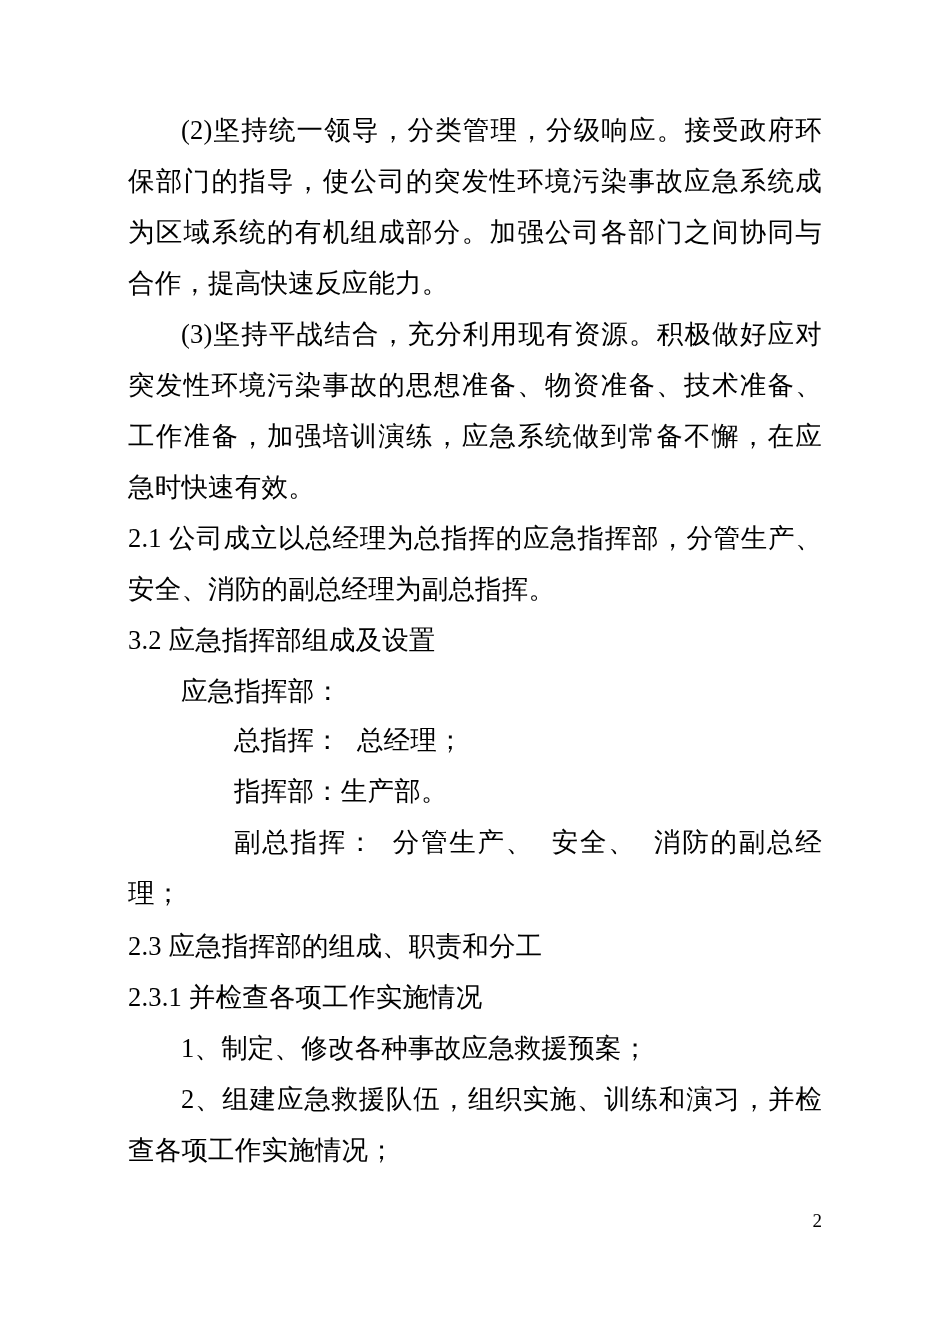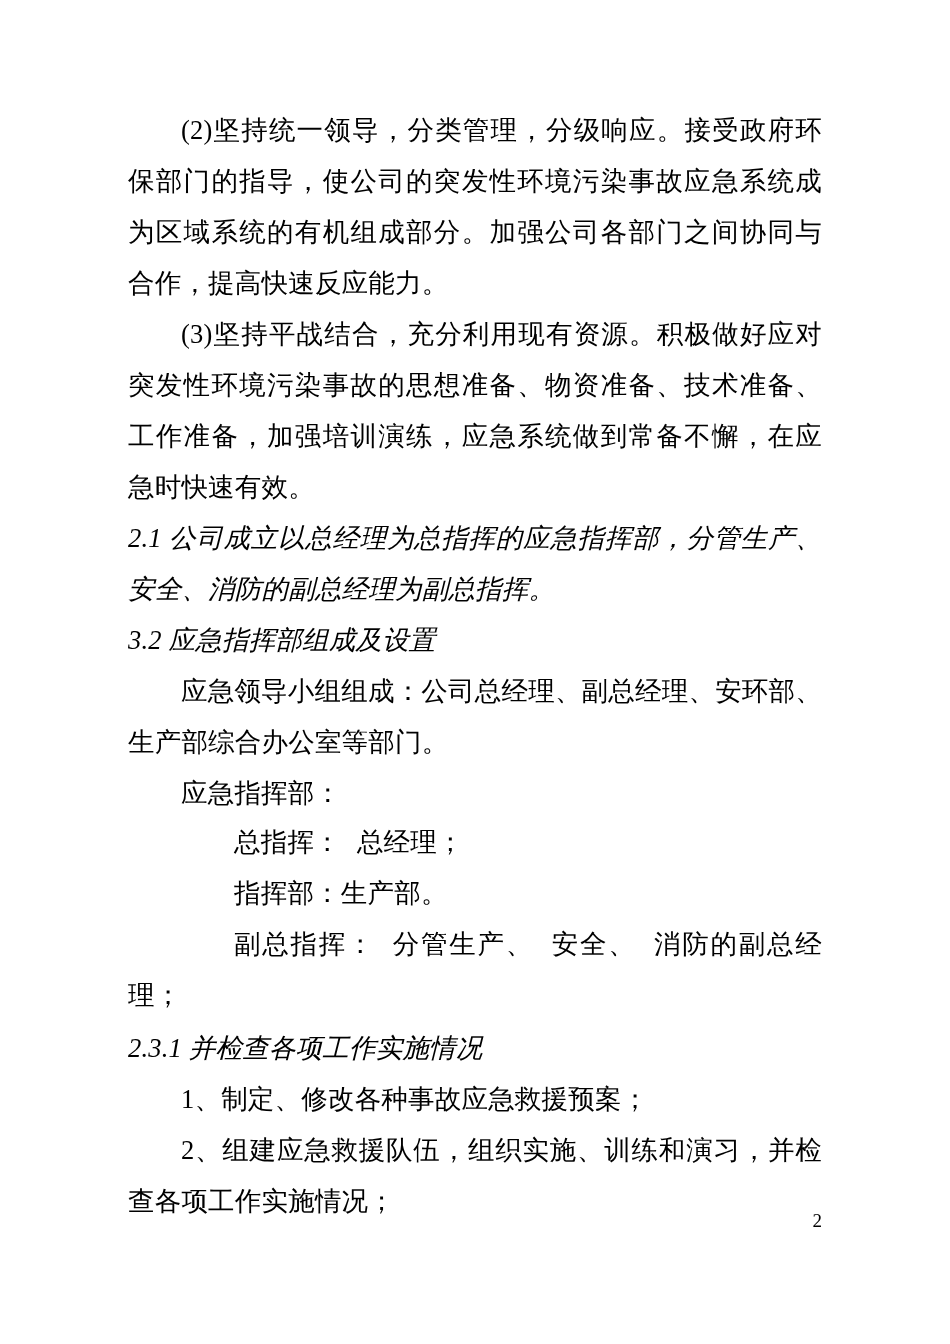--- a/index.html
+++ b/index.html
@@ -25,21 +25,21 @@
   .para {
     font-size: 26.5px;
     line-height: 51px;
     text-align: justify;
     text-justify: inter-ideograph;
     margin: 0;
     letter-spacing: 0.2px;
   }
   .indent-2 { text-indent: 53px; }
   .indent-4 { text-indent: 106px; font-family: Liberation Mono, monospace; }
-  .indent-0 { text-indent: 0; font-style: italic; }
+  .indent-0 { text-indent: 0; }
   .heading {
     font-size: 27px;
     line-height: 51px;
     font-weight: bold;
     margin: 0;
     text-indent: 0;
     letter-spacing: 0.5px;
   }
   .heading .num { margin-right: 22px; }
   .spaced {
@@ -61,30 +61,30 @@
 
   <p class="para indent-2">(2)坚持统一领导，分类管理，分级响应。接受政府环保部门的指导，使公司的突发性环境污染事故应急系统成为区域系统的有机组成部分。加强公司各部门之间协同与合作，提高快速反应能力。</p>
 
   <p class="para indent-2">(3)坚持平战结合，充分利用现有资源。积极做好应对突发性环境污染事故的思想准备、物资准备、技术准备、工作准备，加强培训演练，应急系统做到常备不懈，在应急时快速有效。</p>
 
 
   <p class="para indent-0">2.1 公司成立以总经理为总指挥的应急指挥部，分管生产、安全、消防的副总经理为副总指挥。</p>
 
   <p class="para indent-0">3.2 应急指挥部组成及设置</p>
 
-  <p class="para indent-2">应急领导小组组成：公司总经理、副总经理、安环部、生产部综合办公室等部门。</p>
 
   <p class="para indent-2">应急指挥部：</p>
 
   <p class="para indent-4">总指挥： 总经理；</p>
 
   <p class="para indent-4">指挥部：生产部。</p>
 
   <p class="para indent-4">副总指挥： 分管生产、 安全、 消防的副总经理；</p>
 
+  <p class="para indent-0">2.3 应急指挥部的组成、职责和分工</p>
 
   <p class="para indent-0">2.3.1 并检查各项工作实施情况</p>
 
   <p class="para indent-2">1、制定、修改各种事故应急救援预案；</p>
 
   <p class="para indent-2">2、组建应急救援队伍，组织实施、训练和演习，并检查各项工作实施情况；</p>
 
   <div class="page-number">2</div>
 
 </div>

